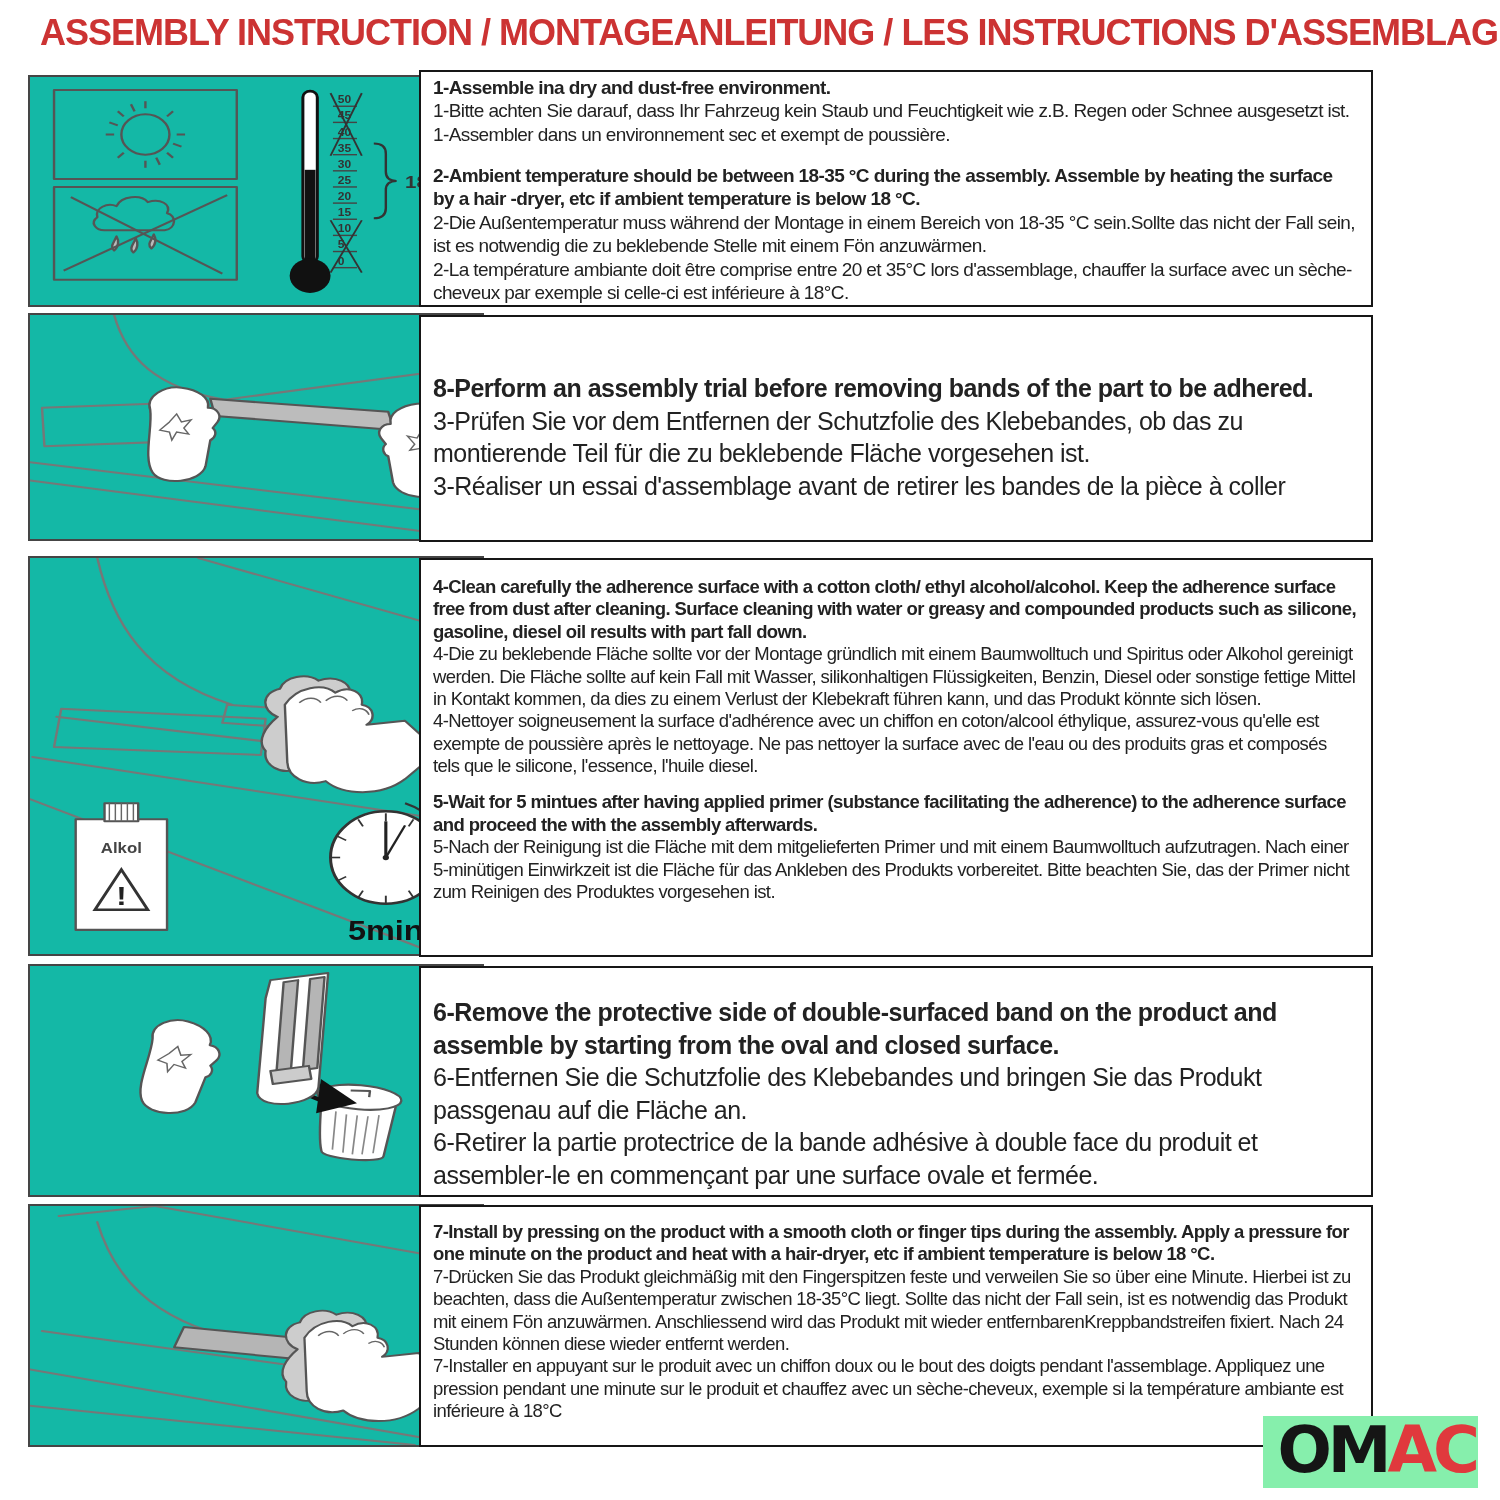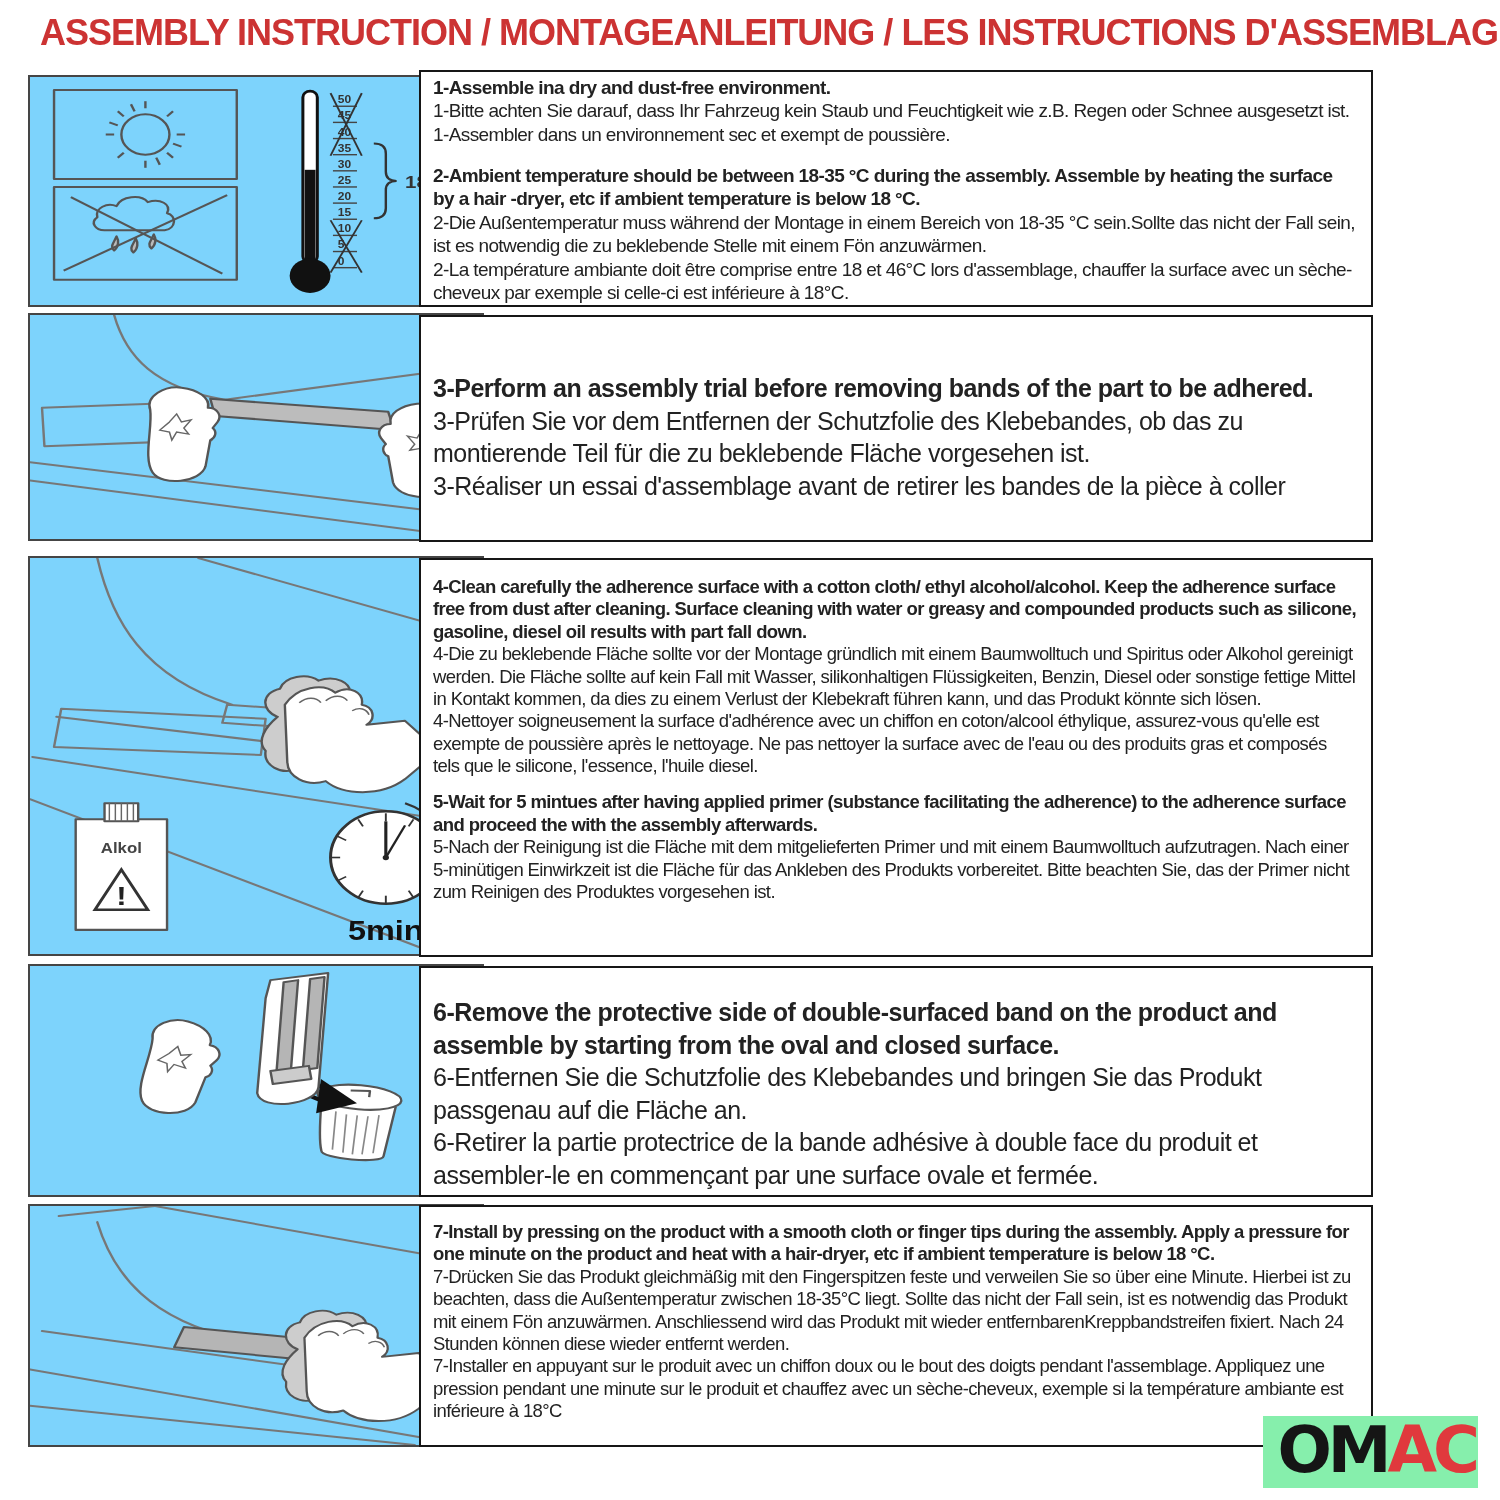--- a/index.html
+++ b/index.html
@@ -1,20 +1,20 @@
 <!DOCTYPE html>
 <html><head>
 <meta charset="utf-8">
 <style>
   html,body{margin:0;padding:0;background:#fff;}
   .page{position:relative;width:1500px;height:1500px;background:#fff;overflow:hidden;
         font-family:"Liberation Sans",sans-serif;color:#222;}
   .title{position:absolute;left:40px;top:12px;font-size:36px;font-weight:bold;
          color:#cc3333;letter-spacing:-1px;white-space:nowrap;}
-  .imgbox{position:absolute;left:28px;width:456px;border:2px solid #454545;background:#7dd3fc;
+  .imgbox{position:absolute;left:28px;width:456px;border:2px solid #454545;background:#14b8a6;
           box-sizing:border-box;overflow:hidden;}
   .imgbox svg{display:block;width:100%;height:100%;}
   .txtbox{position:absolute;left:419px;width:954px;border:2px solid #161616;background:#fff;
           box-sizing:border-box;overflow:hidden;padding:4px 14px 0 12px;}
   p{margin:0;}
   .b{font-weight:bold;}
   .t-sm{font-size:19px;line-height:1.23;letter-spacing:-0.6px;}
   .t-xs{font-size:18.5px;line-height:1.21;letter-spacing:-0.6px;}
   .t-lg{font-size:25px;line-height:1.3;letter-spacing:-0.5px;}
   .gap18{height:18px;} .gap14{height:14px;}
@@ -103,21 +103,21 @@
       </g>
     </svg>
   </div>
   <div class="txtbox t-sm" style="top:70px;height:237px">
     <p class="b">1-Assemble ina dry and dust-free environment.</p>
     <p>1-Bitte achten Sie darauf, dass Ihr Fahrzeug kein Staub und Feuchtigkeit wie z.B. Regen oder Schnee ausgesetzt ist.</p>
     <p>1-Assembler dans un environnement sec et exempt de poussière.</p>
     <div class="gap18"></div>
     <p class="b">2-Ambient temperature should be between 18-35 °C  during the assembly. Assemble by heating the surface by a hair -dryer, etc if ambient temperature is below 18 °C.</p>
     <p>2-Die Außentemperatur muss während der Montage in einem Bereich von 18-35 °C  sein.Sollte das nicht der Fall sein, ist es notwendig die zu beklebende Stelle mit einem Fön anzuwärmen.</p>
-    <p>2-La température ambiante doit être comprise entre 18 et 46°C lors d'assemblage, chauffer la surface avec un sèche-cheveux par exemple si celle-ci est inférieure à 18°C.</p>
+    <p>2-La température ambiante doit être comprise entre 20 et 35°C lors d'assemblage, chauffer la surface avec un sèche-cheveux par exemple si celle-ci est inférieure à 18°C.</p>
   </div>
 
   <div class="imgbox" style="top:313px;height:228px">
     <svg viewBox="0 0 376 222" preserveAspectRatio="none">
       <g class="lineart">
         <path d="M70,0 C80,42 104,72 162,84"></path>
         <path d="M162,84 L376,50"></path>
         <path d="M340,0 C346,26 346,52 337,72"></path>
         <path d="M376,86 C360,88 350,96 348,112"></path>
         <path d="M10,92 L148,86 L151,124 L12,130 Z"></path>
@@ -129,21 +129,21 @@
         <path d="M14,22 C10,8 26,-2 40,0 C54,2 64,10 62,20 C70,20 74,28 70,34 L66,40 C70,44 68,50 64,52 L60,78 C56,94 24,98 16,84 C8,70 16,40 14,22 Z" fill="#fff" class="ink"></path>
         <polygon points="30,34 36,26 40,34 48,32 42,40 46,46 36,44 32,52 30,44 22,42" fill="none" stroke="#666" stroke-width="1.3"></polygon>
       </g>
       <g transform="translate(362,88) scale(-1,1)">
         <path d="M14,22 C10,8 26,-2 40,0 C54,2 64,10 62,20 C70,20 74,28 70,34 L66,40 C70,44 68,50 64,52 L60,78 C56,94 24,98 16,84 C8,70 16,40 14,22 Z" fill="#fff" class="ink"></path>
         <polygon points="30,34 36,26 40,34 48,32 42,40 46,46 36,44 32,52 30,44 22,42" fill="none" stroke="#666" stroke-width="1.3"></polygon>
       </g>
     </svg>
   </div>
   <div class="txtbox t-lg pt55" style="top:315px;height:227px">
-    <p class="b">3-Perform an assembly trial before removing bands of the part to be adhered.</p>
+    <p class="b">8-Perform an assembly trial before removing bands of the part to be adhered.</p>
     <p>3-Prüfen Sie vor dem Entfernen der Schutzfolie des Klebebandes, ob das zu montierende Teil für die zu beklebende Fläche vorgesehen ist.</p>
     <p>3-Réaliser un essai d'assemblage avant de retirer les bandes de la pièce à coller</p>
   </div>
 
   <div class="imgbox" style="top:556px;height:400px">
     <svg viewBox="0 0 376 394" preserveAspectRatio="none">
       <g class="lineart">
         <path d="M56,0 C68,62 94,118 168,146"></path>
         <path d="M140,0 L376,80"></path>
         <path d="M376,118 C356,124 346,138 350,158"></path>

